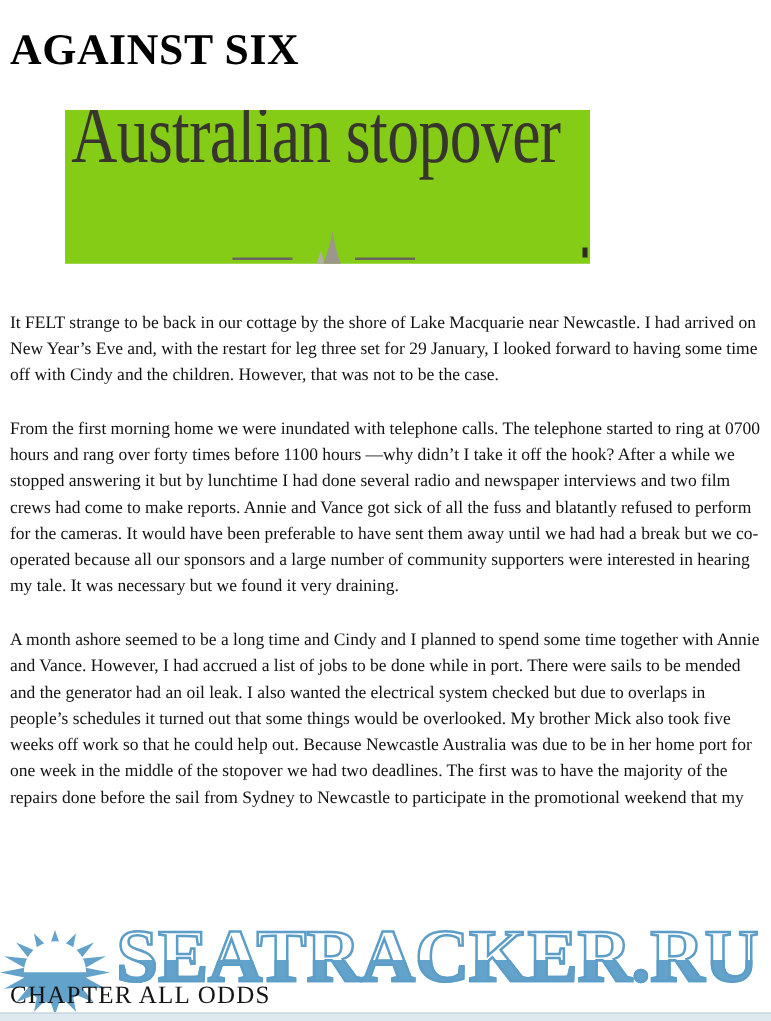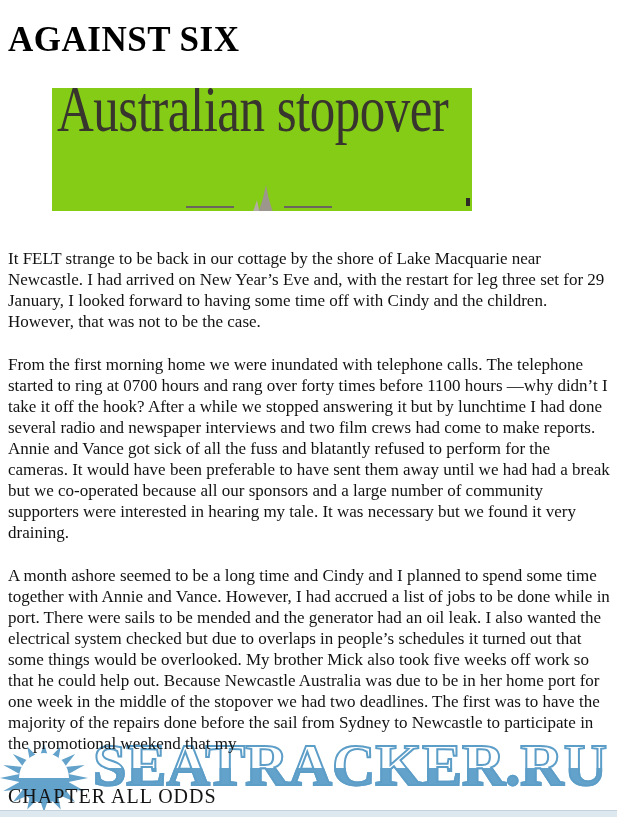--- a/index.html
+++ b/index.html
@@ -37,21 +37,21 @@
     position:absolute; left:414px; top:110px;
     width:4px; height:8px; background:#2e2b26;
   }
 
   
   .body-text {
     position:absolute; left:8px; top:248px; width:606px; z-index:2;
   }
   .body-text p {
     margin:0 0 22px 0;
-    font-size:17px; line-height:21px;
+    font-size:14px; line-height:21px;
     color:#121212;
   }
 
   
   .footer-book-title {
     position:absolute; left:8px; top:785px;
     font-size:20px; letter-spacing:1px;
     color:#141414; z-index:3; white-space:nowrap;
   }
 

